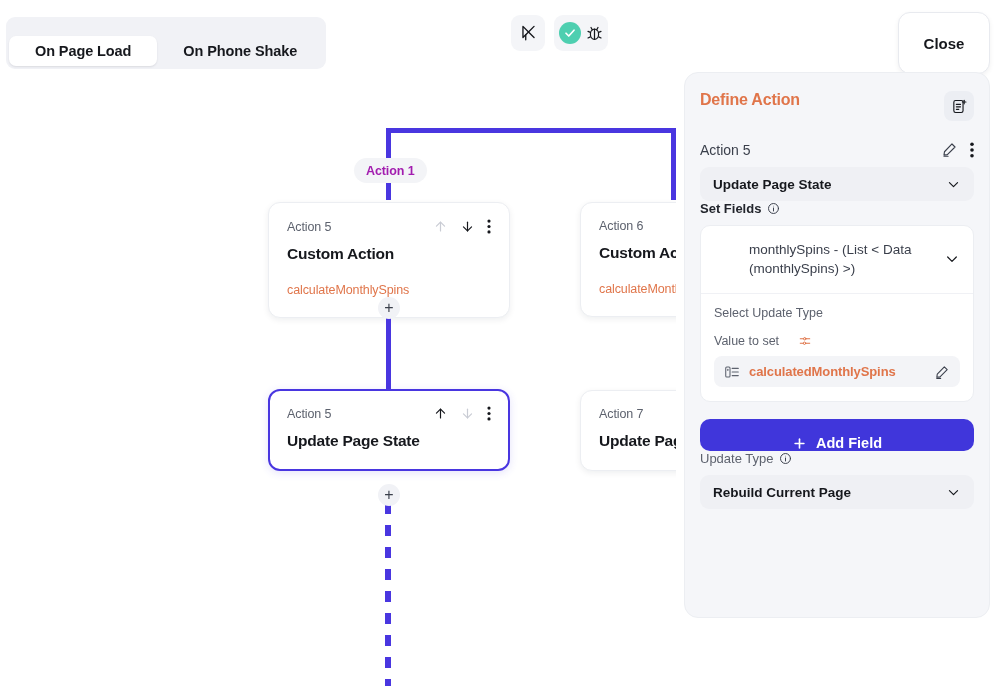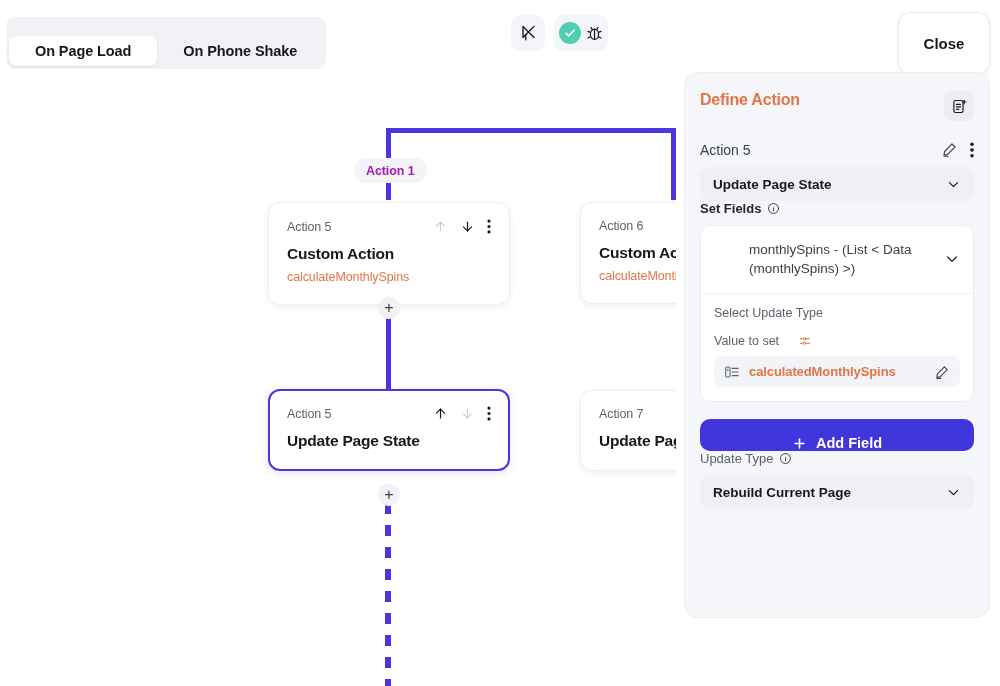--- a/index.html
+++ b/index.html
@@ -66,21 +66,21 @@
   }
   .node.selected {
     border: 2px solid #4936e0;
     box-shadow: 0 2px 8px rgba(73,54,224,.14);
     padding: 15px 17px 19px 17px;
   }
   .node-head { display: flex; align-items: center; justify-content: space-between; }
   .node-id { font-size: 12.5px; color: #5d626e; letter-spacing: -.1px; }
   .node-actions { display: flex; align-items: center; gap: 12px; }
   .node-title { margin-top: 11px; font-size: 15.5px; font-weight: 700; color: #16181d; letter-spacing: -.2px; }
-  .node-sub { margin-top: 7px; font-size: 12.5px; color: #e0754a; letter-spacing: -.1px; }
+  .node-sub { margin-top: 20px; font-size: 12.5px; color: #e0754a; letter-spacing: -.1px; }
   .node-shadowplate {
     position: absolute; border-radius: 12px; background: #f1f2f6; z-index: -1;
   }
 
   .plus-node {
     position: absolute; width: 22px; height: 22px; border-radius: 50%;
     background: #f1f2f6; display: flex; align-items: center; justify-content: center;
     color: #3a3f4b; font-size: 16px; line-height: 1; cursor: pointer;
   }
 

